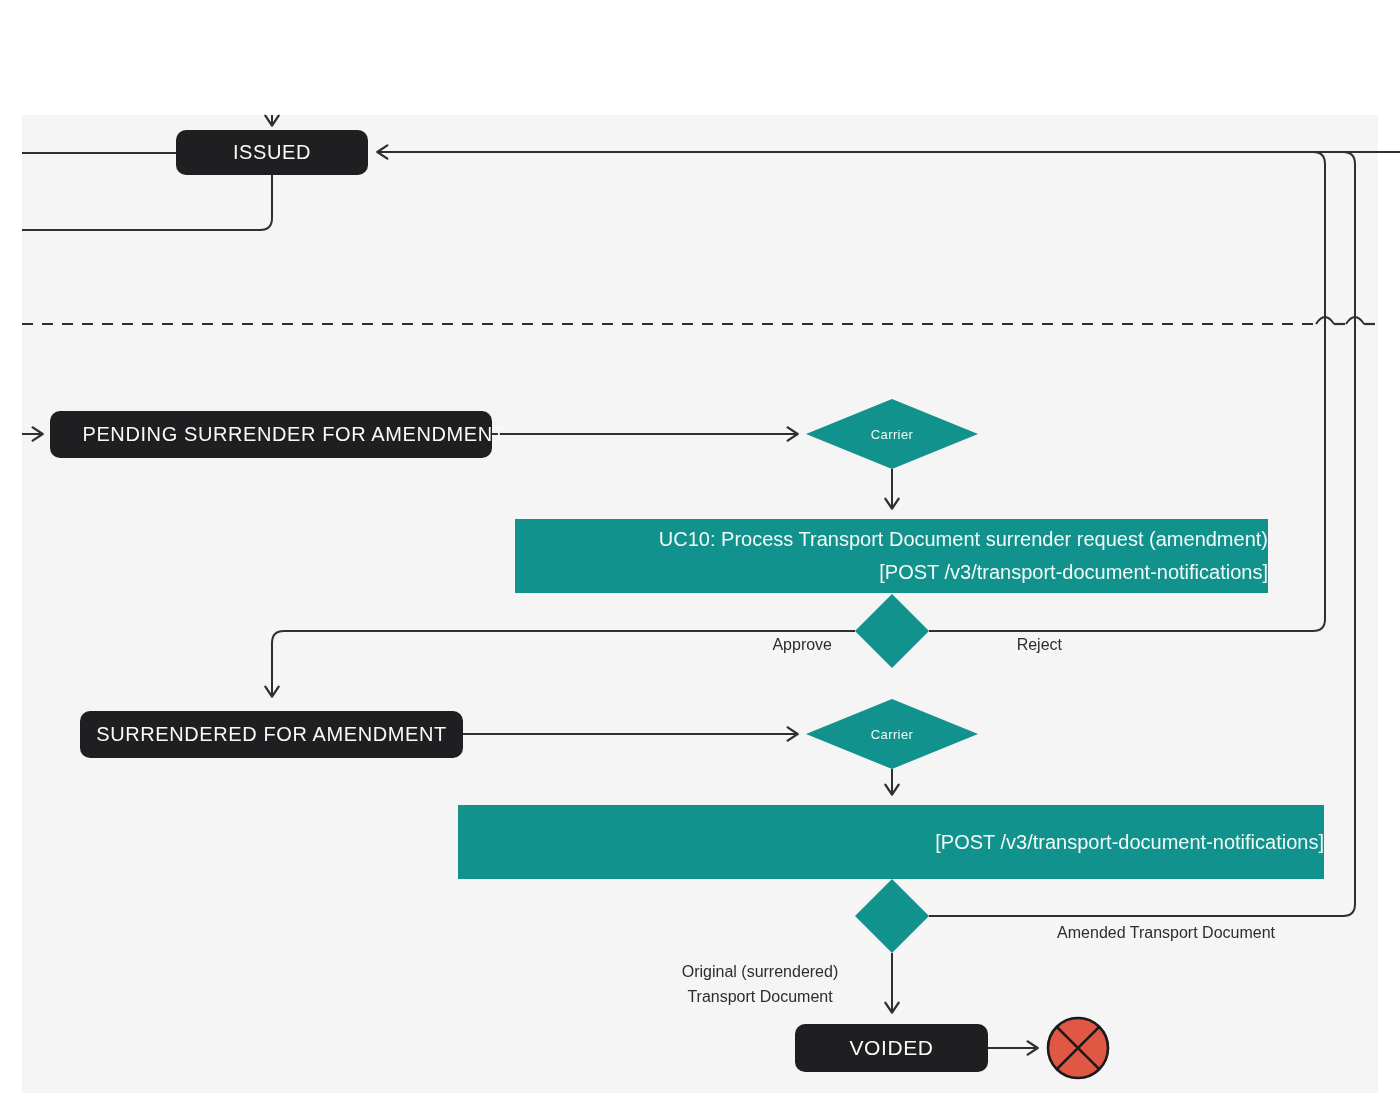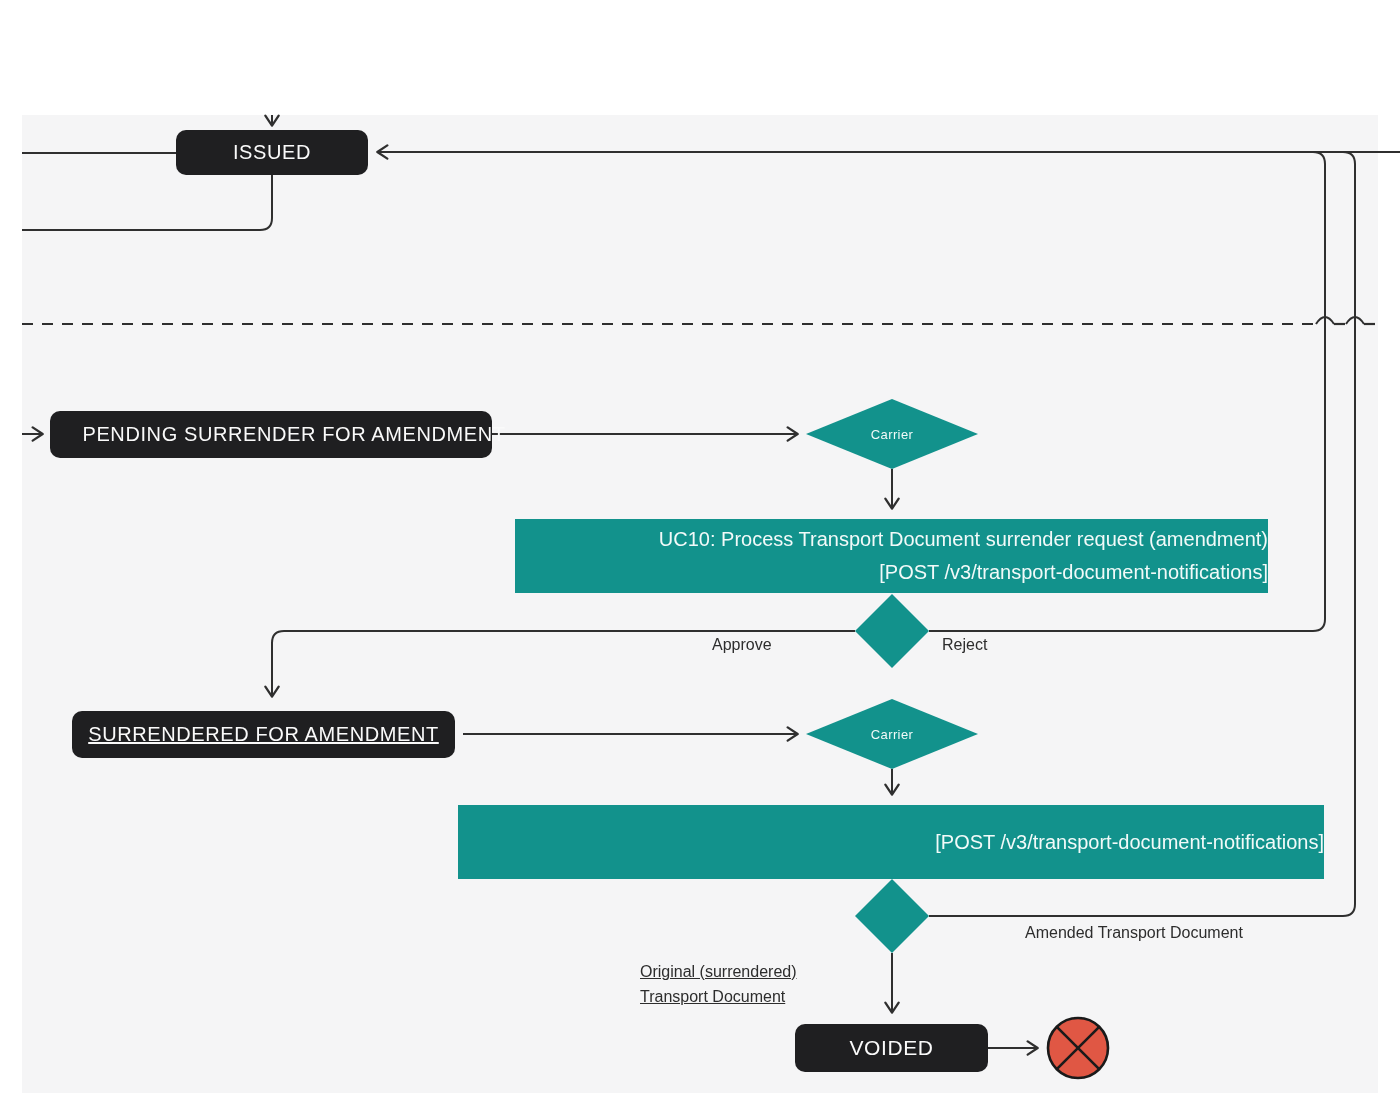--- a/index.html
+++ b/index.html
@@ -20,22 +20,22 @@
   .node-black{position:absolute;z-index:2;background:var(--node);color:var(--node_text);
     border-radius:10px;display:flex;align-items:center;justify-content:center;
     font-size:20px;font-weight:500;letter-spacing:.6px;white-space:nowrap;}
   .uc-rect{position:absolute;z-index:2;background:var(--teal);color:#F2FAF9;
     display:flex;flex-direction:column;align-items:flex-end;justify-content:center;
     font-size:20px;line-height:33px;text-align:center;white-space:nowrap;}
   .diamond-label{position:absolute;z-index:3;color:#F2FAF9;display:flex;align-items:center;
     justify-content:center;font-size:13px;letter-spacing:.4px;}
   .edge-label{position:absolute;z-index:2;color:var(--label_text);font-size:16px;
     white-space:nowrap;}
-  .center{text-align:left;}
-  .right{text-align:left;text-decoration:underline;}
+  .center{text-align:right;}
+  .right{text-align:center;}
 </style>
 </head>
 <body>
 
 <div class="stage">
   <div class="panel"></div>
 
   <svg class="wires" width="1400" height="1120" viewBox="0 0 1400 1120">
     <defs>
       <marker id="arrow" viewBox="0 0 12 12" refX="9" refY="6" markerWidth="8" markerHeight="8" orient="auto-start-reverse">
@@ -77,21 +77,21 @@
   </svg>
 
   <div class="node-black" style="left:176px;top:85px;width:192px;height:45px;">
     <span>ISSUED</span>
   </div>
 
   <div class="node-black" style="left:50px;top:366px;width:442px;height:47px;padding-left:46px;">
     <span>PENDING SURRENDER FOR AMENDMENT</span>
   </div>
 
-  <div class="node-black" style="left:72px;top:666px;width:383px;height:47px;text-decoration:underline;">
+  <div class="node-black" style="left:80px;top:666px;width:383px;height:47px;">
     <span>SURRENDERED FOR AMENDMENT</span>
   </div>
 
   <div class="node-black" style="left:795px;top:979px;width:193px;height:48px;font-size:21px;">
     <span>VOIDED</span>
   </div>
 
   <div class="uc-rect" style="left:515px;top:474px;width:753px;height:74px;">
     <span>UC10: Process Transport Document surrender request (amendment)</span>
     <span>[POST /v3/transport-document-notifications]</span>

